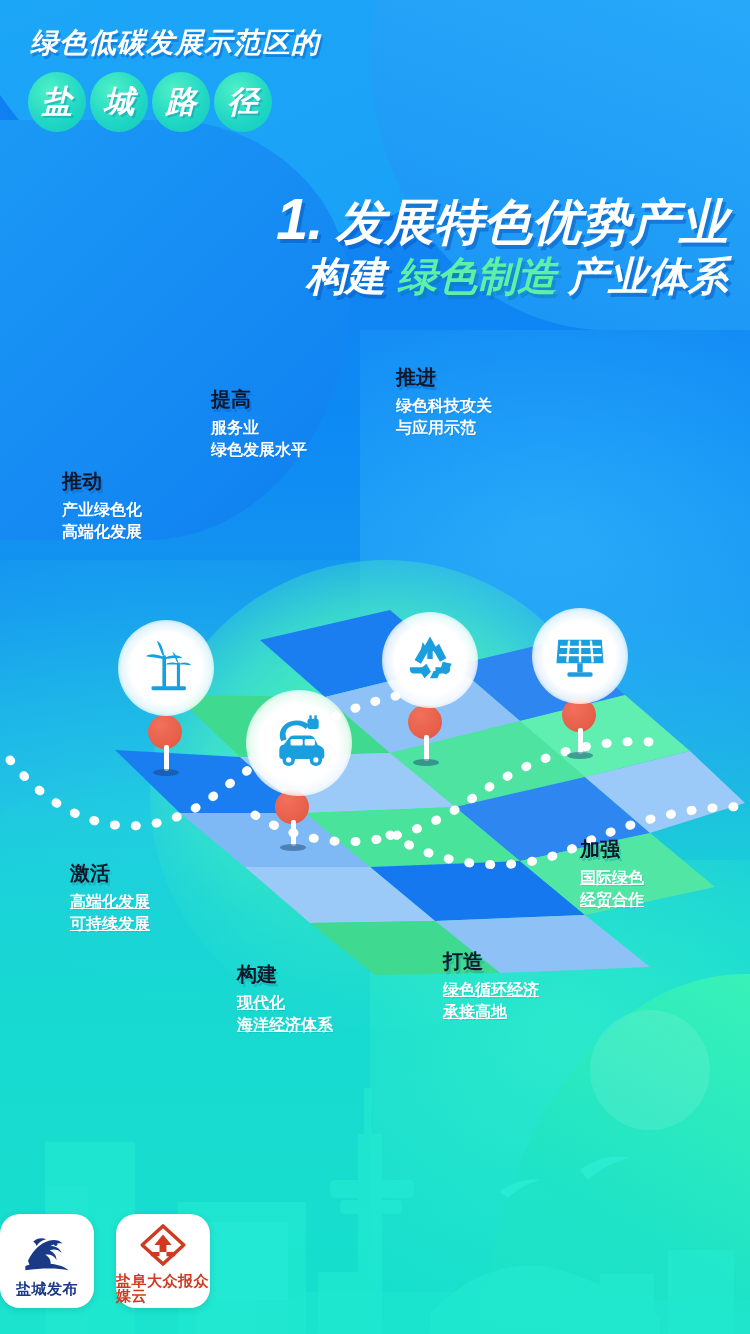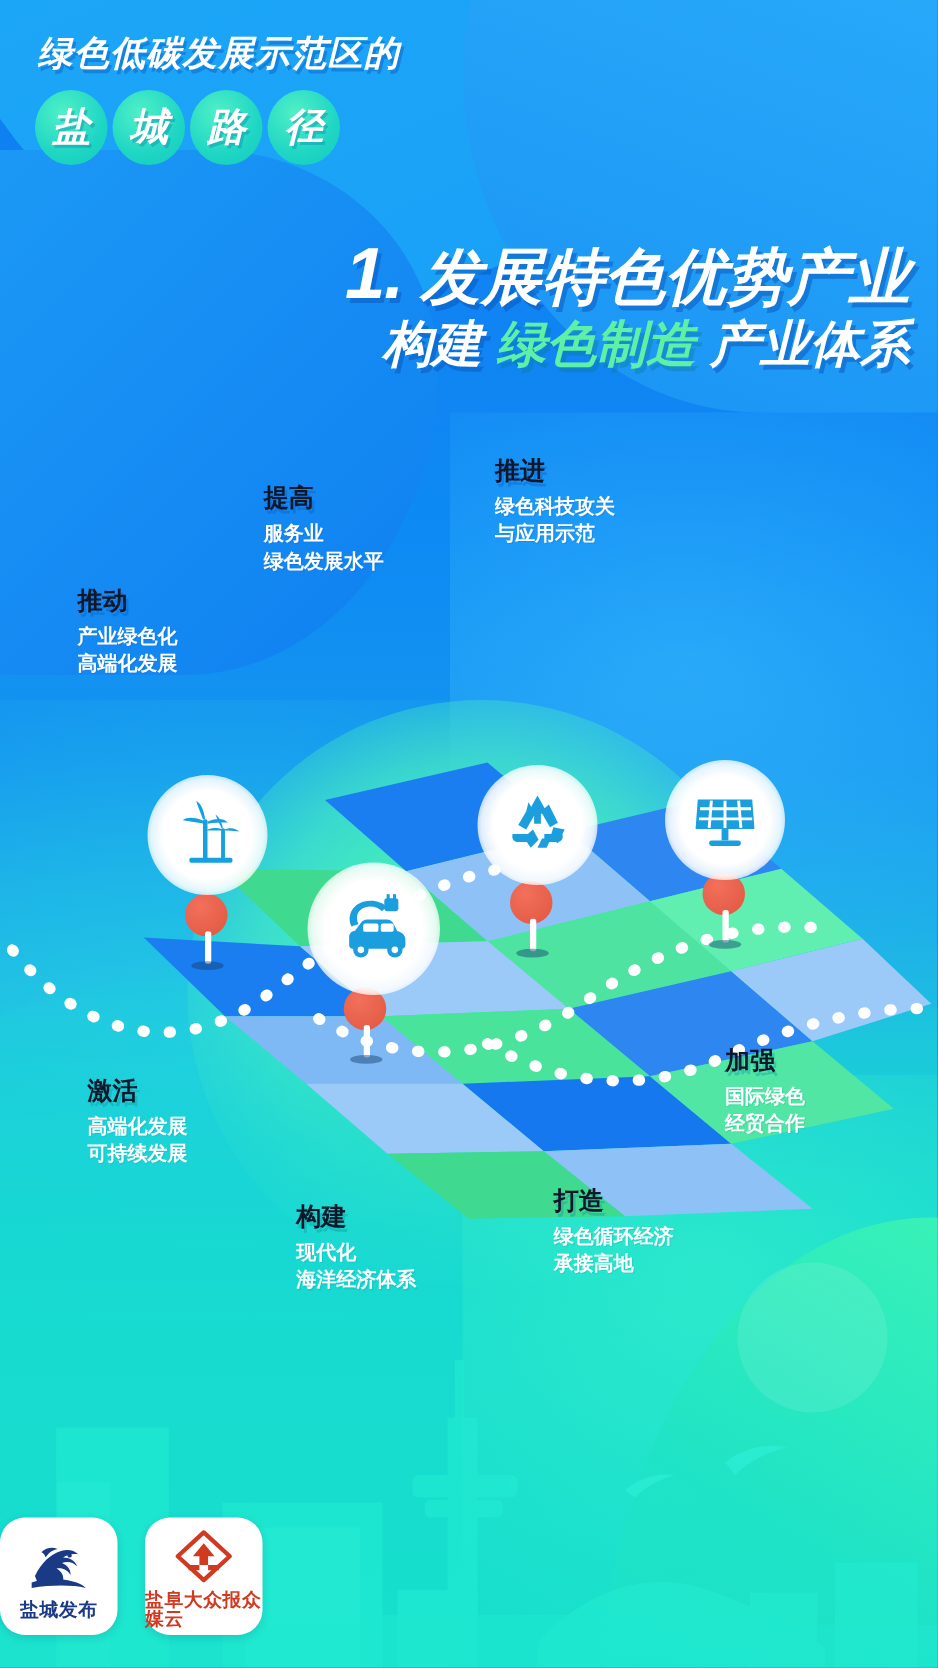--- a/index.html
+++ b/index.html
@@ -63,21 +63,21 @@
   .t2{font-size:40px;margin-top:6px;}
   .t2 .hl{color:#5ef0a6;text-shadow:3px 4px 0 rgba(10,120,150,.38);}
 
   
   .lbl{position:absolute;}
   .lbl .head{font-size:20px;font-weight:bold;color:#0f172a;line-height:1.1;
     text-shadow:2px 3px 0 rgba(10,95,195,.42);white-space:nowrap;margin-bottom:7px;}
   .lbl .sub{font-size:16px;font-weight:bold;color:#ffffff;line-height:1.35;white-space:nowrap;
     text-shadow:1px 1px 0 rgba(10,95,185,.22);}
   .lbl.teal .head{text-shadow:2px 3px 0 rgba(12,150,160,.38);}
-  .lbl.teal .sub{text-shadow:1px 1px 0 rgba(12,150,160,.20);}
+  .lbl.teal .sub{text-shadow:1px 1px 0 rgba(12,150,160,.20);text-decoration:underline;}
 
   
   .terrain{position:absolute;left:0;top:545px;width:750px;height:450px;}
 
   
   .bubble{position:absolute;width:96px;height:96px;border-radius:50%;
     background:radial-gradient(circle at 50% 50%,#ffffff 52%,rgba(255,255,255,.88) 66%,rgba(255,255,255,.35) 82%,rgba(255,255,255,0) 96%);
     display:flex;align-items:center;justify-content:center;}
   .bubble svg{width:58px;height:58px;}
 

